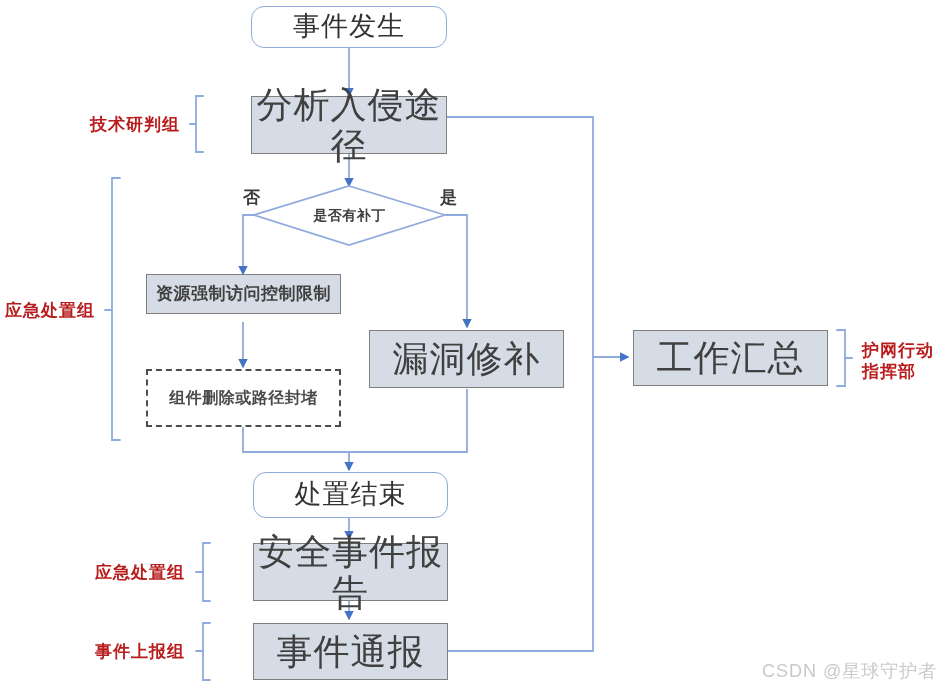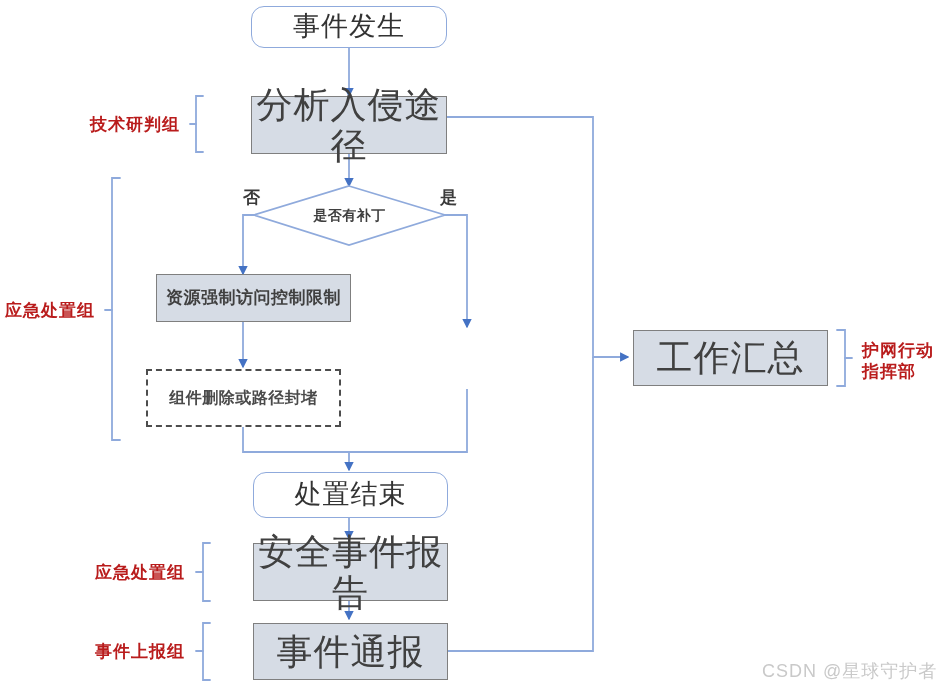--- a/index.html
+++ b/index.html
@@ -178,28 +178,31 @@
     <div class="diamond-label">是否有补丁</div>
   </div>
 
   <div class="branchlabel" style="left:243px; top:186px;">
     <span>否</span>
   </div>
   <div class="branchlabel" style="left:440px; top:186px;">
     <span>是</span>
   </div>
 
-  <div class="node proc small" style="left:156px; top:274px; width:195px; height:48px;text-align:right;">
+  <div class="node proc small" style="left:146px; top:274px; width:195px; height:40px;text-align:right;">
     <span>资源强制访问控制限制</span>
   </div>
 
   <div class="node dashed" style="left:146px; top:369px; width:195px; height:58px;text-align:center;">
     <span>组件删除或路径封堵</span>
   </div>
 
+  <div class="node proc" style="left:369px; top:330px; width:195px; height:58px;">
+    <span>漏洞修补</span>
+  </div>
 
   <div class="node proc" style="left:633px; top:330px; width:195px; height:56px;">
     <span>工作汇总</span>
   </div>
 
   <div class="node term" style="left:253px; top:472px; width:195px; height:46px;">
     <span>处置结束</span>
   </div>
 
   <div class="node proc" style="left:253px; top:543px; width:195px; height:58px;">

